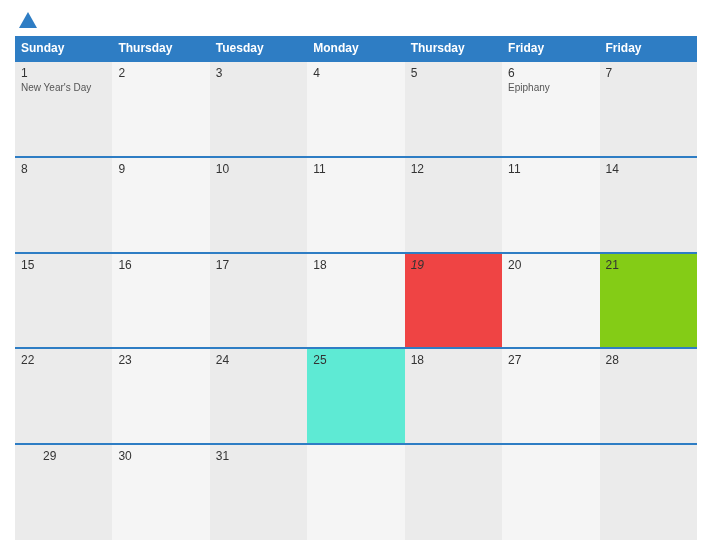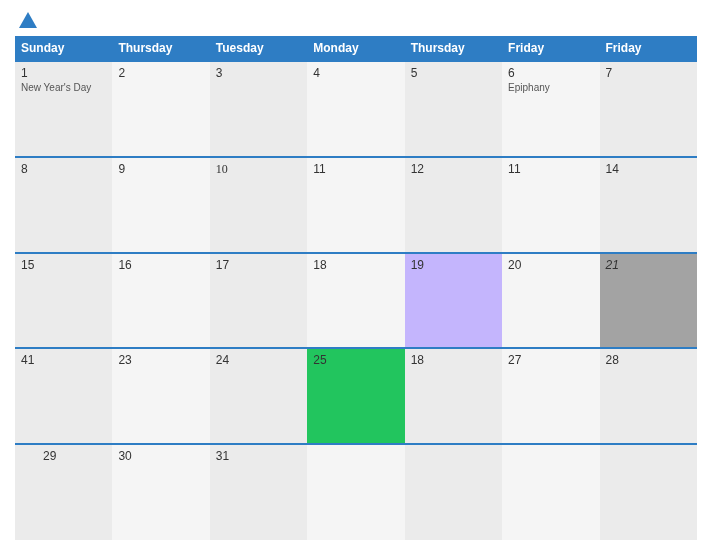--- a/index.html
+++ b/index.html
@@ -160,21 +160,21 @@
             <span class="day-num">7</span>
           </td>
         </tr>
         <tr>
           <td style="background: rgb(235, 235, 235);">
             <span class="day-num">8</span>
           </td>
           <td style="background: rgb(245, 245, 245);">
             <span class="day-num">9</span>
           </td>
-          <td style="background: rgb(235, 235, 235); font-family: Liberation Serif, serif;">
+          <td style="background: rgb(235, 235, 235);">
             <span class="day-num">10</span>
           </td>
           <td style="background: rgb(245, 245, 245);">
             <span class="day-num">11</span>
           </td>
           <td style="background: rgb(235, 235, 235);">
             <span class="day-num">12</span>
           </td>
           <td style="background: rgb(245, 245, 245);">
             <span class="day-num">11</span>
@@ -189,41 +189,41 @@
           </td>
           <td style="background: rgb(245, 245, 245);">
             <span class="day-num">16</span>
           </td>
           <td style="background: rgb(235, 235, 235);">
             <span class="day-num">17</span>
           </td>
           <td style="background: rgb(245, 245, 245);">
             <span class="day-num">18</span>
           </td>
-          <td style="background: #c4b5fd;">
+          <td style="background: #ef4444; font-style: italic;">
             <span class="day-num">19</span>
           </td>
           <td style="background: rgb(245, 245, 245);">
             <span class="day-num">20</span>
           </td>
-          <td style="background: #a3a3a3; font-style: italic;">
+          <td style="background: #84cc16;">
             <span class="day-num">21</span>
           </td>
         </tr>
         <tr>
           <td style="background: rgb(235, 235, 235);">
-            <span class="day-num">41</span>
+            <span class="day-num">22</span>
           </td>
           <td style="background: rgb(245, 245, 245); margin-left: 9px;">
             <span class="day-num">23</span>
           </td>
           <td style="background: rgb(235, 235, 235);">
             <span class="day-num">24</span>
           </td>
-          <td style="background: #22c55e;">
+          <td style="background: #5eead4;">
             <span class="day-num">25</span>
           </td>
           <td style="background: rgb(235, 235, 235);">
             <span class="day-num">18</span>
           </td>
           <td style="background: rgb(245, 245, 245);">
             <span class="day-num">27</span>
           </td>
           <td style="background: rgb(235, 235, 235);">
             <span class="day-num">28</span>

